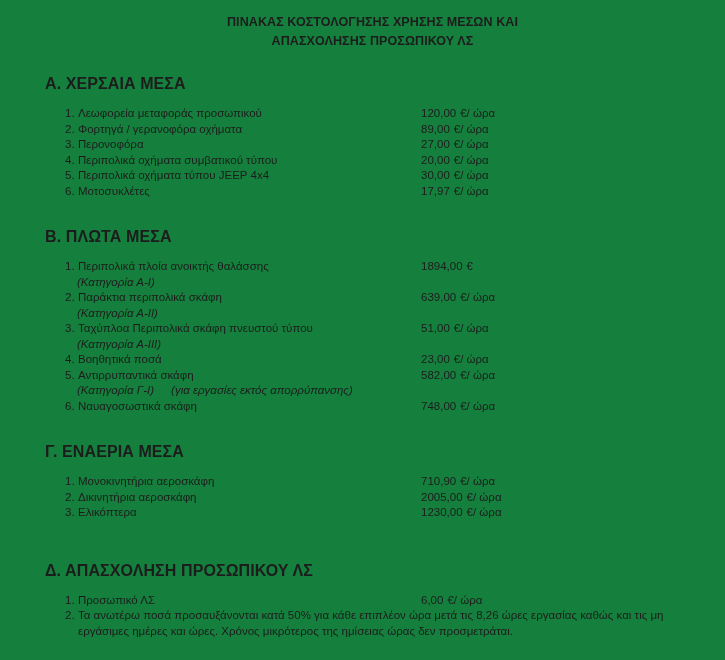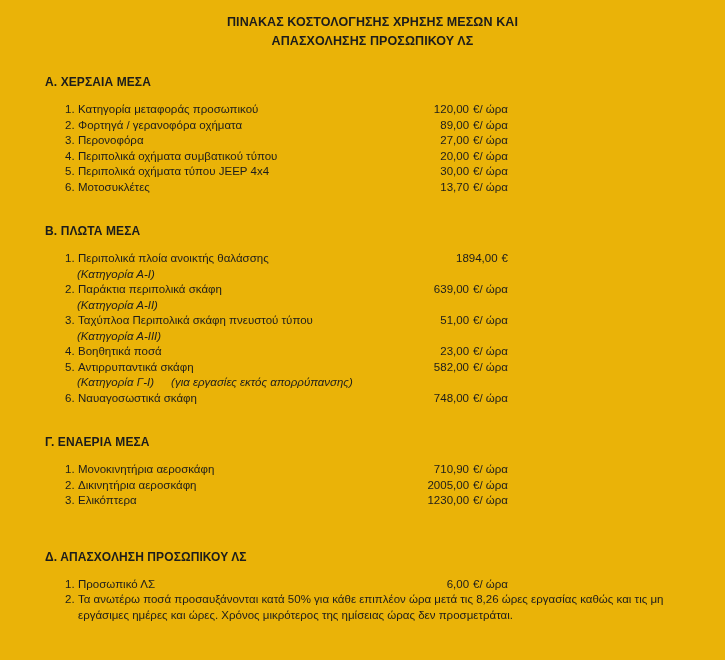--- a/index.html
+++ b/index.html
@@ -24,63 +24,63 @@
     font-size: 12.5px;
     line-height: 19px;
     padding-left: 20px;
     letter-spacing: 0.1px;
   }
   .section { margin-top: 29px; }
   .section:nth-of-type(1) { margin-top: 24px; }
   .section:nth-of-type(4) { margin-top: 41px; }
   .section-header {
     margin: 0 0 0 45px;
-    font-size: 12px;
+    font-size: 16px;
     font-weight: bold;
     letter-spacing: 0.1px;
   }
   .items {
     margin: 13px 0 0 65px;
     width: 648px;
     font-size: 11.5px;
     line-height: 15.5px;
   }
   .item-row { display: flex; align-items: flex-start; }
   .item-main {
     display: flex;
     flex: 0 0 356px;
   }
   .item-row.no-price .item-main { flex: 1 1 auto; }
   .item-num { flex: 0 0 13px; }
   .item-label { flex: 1; }
   .item-price {
     flex: 0 0 87px;
-    text-align: right;
+    text-align: left;
     white-space: nowrap;
   }
   .price-unit { margin-left: 4px; }
   .item-subline { padding-left: 12px; font-style: italic; }
   .sub-note { margin-left: 17px; }
 </style>
 </head>
 <body>
 
-<div class="page" style="background: #eab308; color: rgb(28, 28, 28);">
+<div class="page" style="background: #15803d; color: rgb(28, 28, 28);">
   <div class="title">
     <div>ΠΙΝΑΚΑΣ ΚΟΣΤΟΛΟΓΗΣΗΣ ΧΡΗΣΗΣ ΜΕΣΩΝ ΚΑΙ</div>
     <div>ΑΠΑΣΧΟΛΗΣΗΣ ΠΡΟΣΩΠΙΚΟΥ ΛΣ</div>
   </div>
   <div id="sections">
   <section class="section">
     <h2 class="section-header">Α. ΧΕΡΣΑΙΑ ΜΕΣΑ</h2>
     <div class="items">
   <div class="item-row">
     <div class="item-main">
       <span class="item-num">1.</span>
-      <span class="item-label">Κατηγορία μεταφοράς προσωπικού</span>
+      <span class="item-label">Λεωφορεία μεταφοράς προσωπικού</span>
     </div>
     <div class="item-price"><span class="price-value">120,00</span><span class="price-unit">€/ ώρα</span></div>
   </div>
 
   <div class="item-row">
     <div class="item-main">
       <span class="item-num">2.</span>
       <span class="item-label">Φορτηγά / γερανοφόρα οχήματα</span>
     </div>
     <div class="item-price"><span class="price-value">89,00</span><span class="price-unit">€/ ώρα</span></div>
@@ -108,21 +108,21 @@
       <span class="item-label">Περιπολικά οχήματα τύπου JEEP 4x4</span>
     </div>
     <div class="item-price"><span class="price-value">30,00</span><span class="price-unit">€/ ώρα</span></div>
   </div>
 
   <div class="item-row">
     <div class="item-main">
       <span class="item-num">6.</span>
       <span class="item-label">Μοτοσυκλέτες</span>
     </div>
-    <div class="item-price"><span class="price-value">13,70</span><span class="price-unit">€/ ώρα</span></div>
+    <div class="item-price"><span class="price-value">17,97</span><span class="price-unit">€/ ώρα</span></div>
   </div>
 </div>
   </section>
 
   <section class="section">
     <h2 class="section-header">Β. ΠΛΩΤΑ ΜΕΣΑ</h2>
     <div class="items">
   <div class="item-row">
     <div class="item-main">
       <span class="item-num">1.</span>

